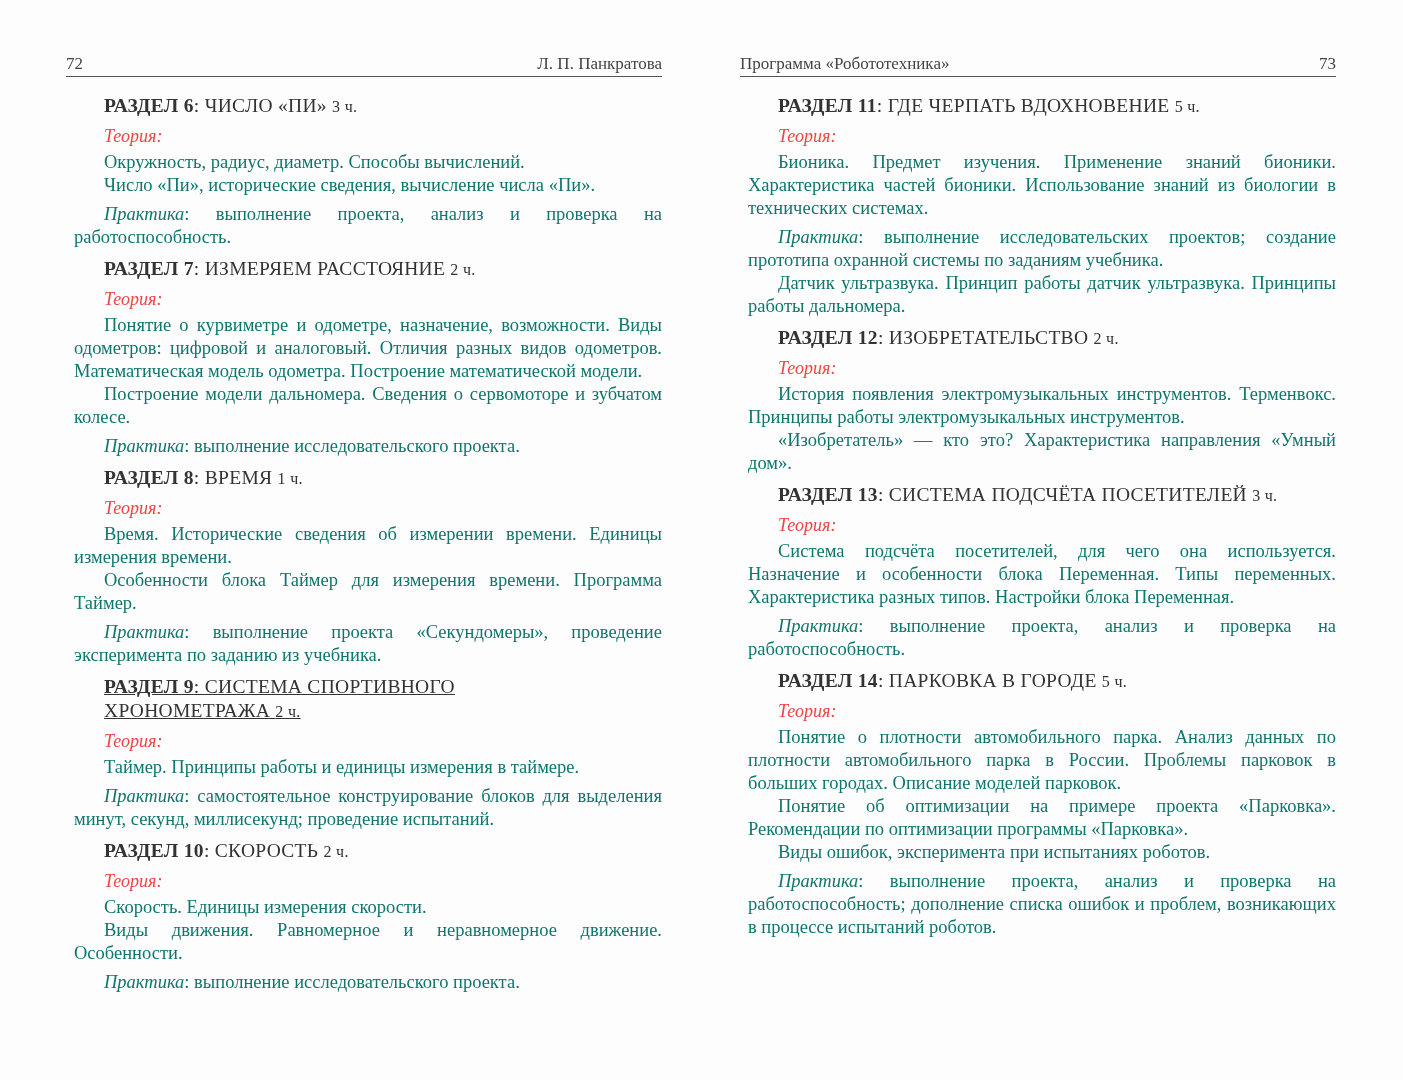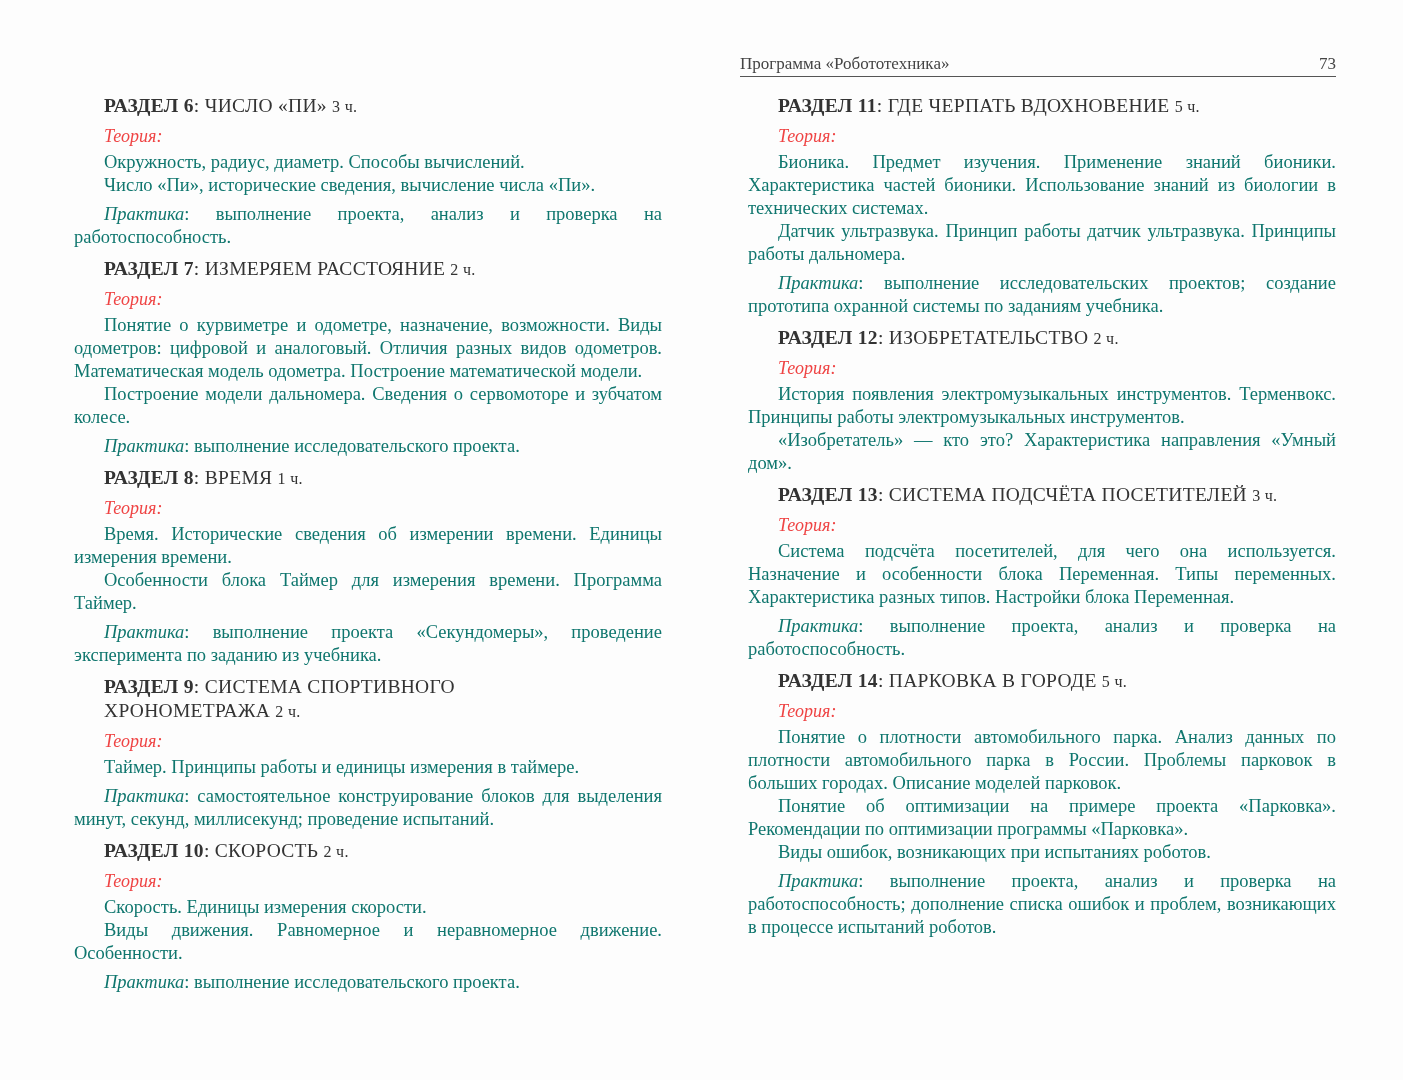--- a/index.html
+++ b/index.html
@@ -21,39 +21,43 @@
     padding-bottom: 2px;
   }
   .content { position: absolute; top: 86px; left: 8px; right: 0; }
   .section-title {
     font-family: "Liberation Serif", serif;
     font-size: 19.5px; letter-spacing: 0.3px; color: #333;
     margin: 8px 0 6px 30px; line-height: 24px;
   }
   .section-title .num { font-weight: bold; }
   .section-title .hours { font-size: 16px; }
-  .section-title.wrap { margin-right: 150px; }
+  .section-title.wrap { margin-right: 150px; text-decoration: underline; }
   .label-theory {
     font-family: "Liberation Serif", serif; font-style: italic;
     font-size: 18px; margin: 0 0 4px 30px; line-height: 22px; color: #ef4444;
   }
   .para {
     font-family: "Liberation Serif", serif;
     font-size: 18.5px; line-height: 23px; text-align: justify;
     text-indent: 30px; margin: 0; color: #0f766e;
   }
   .para.practice { margin-top: 6px; }
   .para.practice .lbl { font-style: italic; }
   .block { margin-bottom: 8px; }
 </style>
 </head>
 <body>
 
 <div class="spread">
   <div class="page left">
+    <div class="running-head">
+      <span>72</span>
+      <span>Л. П. Панкратова</span>
+    </div>
     <div class="content">
         <div class="block">
           <div class="section-title"><span class="num">РАЗДЕЛ 6</span><span>: ЧИСЛО «ПИ» </span><span class="hours">3 ч.</span></div>
           <div class="label-theory">Теория:</div>
           <p class="para">Окружность, радиус, диаметр. Способы вычислений.</p>
           <p class="para">Число «Пи», исторические сведения, вычисление числа «Пи».</p>
           <p class="para practice"><span class="lbl">Практика</span><span>: выполнение проекта, анализ и проверка на работоспособность.</span></p>
         </div>
         <div class="block">
           <div class="section-title"><span class="num">РАЗДЕЛ 7</span><span>: ИЗМЕРЯЕМ РАССТОЯНИЕ </span><span class="hours">2 ч.</span></div>
@@ -88,38 +92,38 @@
   <div class="page right">
     <div class="running-head">
       <span>Программа «Робототехника»</span>
       <span>73</span>
     </div>
     <div class="content">
         <div class="block">
           <div class="section-title"><span class="num">РАЗДЕЛ 11</span><span>: ГДЕ ЧЕРПАТЬ ВДОХНОВЕНИЕ </span><span class="hours">5 ч.</span></div>
           <div class="label-theory">Теория:</div>
           <p class="para">Бионика. Предмет изучения. Применение знаний бионики. Характеристика частей бионики. Использование знаний из биологии в технических системах.</p>
+          <p class="para practice"><span class="lbl">Практика</span><span>: выполнение исследовательских проектов; создание прототипа охранной системы по заданиям учебника.</span></p>
           <p class="para">Датчик ультразвука. Принцип работы датчик ультразвука. Принципы работы дальномера.</p>
-          <p class="para practice"><span class="lbl">Практика</span><span>: выполнение исследовательских проектов; создание прототипа охранной системы по заданиям учебника.</span></p>
         </div>
         <div class="block">
           <div class="section-title"><span class="num">РАЗДЕЛ 12</span><span>: ИЗОБРЕТАТЕЛЬСТВО </span><span class="hours">2 ч.</span></div>
           <div class="label-theory">Теория:</div>
           <p class="para">История появления электромузыкальных инструментов. Терменвокс. Принципы работы электромузыкальных инструментов.</p>
           <p class="para">«Изобретатель» — кто это? Характеристика направления «Умный дом».</p>
         </div>
         <div class="block">
           <div class="section-title"><span class="num">РАЗДЕЛ 13</span><span>: СИСТЕМА ПОДСЧЁТА ПОСЕТИТЕЛЕЙ </span><span class="hours">3 ч.</span></div>
           <div class="label-theory">Теория:</div>
           <p class="para">Система подсчёта посетителей, для чего она используется. Назначение и особенности блока Переменная. Типы переменных. Характеристика разных типов. Настройки блока Переменная.</p>
           <p class="para practice"><span class="lbl">Практика</span><span>: выполнение проекта, анализ и проверка на работоспособность.</span></p>
         </div>
         <div class="block">
           <div class="section-title"><span class="num">РАЗДЕЛ 14</span><span>: ПАРКОВКА В ГОРОДЕ </span><span class="hours">5 ч.</span></div>
           <div class="label-theory">Теория:</div>
           <p class="para">Понятие о плотности автомобильного парка. Анализ данных по плотности автомобильного парка в России. Проблемы парковок в больших городах. Описание моделей парковок.</p>
           <p class="para">Понятие об оптимизации на примере проекта «Парковка». Рекомендации по оптимизации программы «Парковка».</p>
-          <p class="para">Виды ошибок, возникающих при испытаниях роботов.</p>
+          <p class="para">Виды ошибок, эксперимента при испытаниях роботов.</p>
           <p class="para practice"><span class="lbl">Практика</span><span>: выполнение проекта, анализ и проверка на работоспособность; дополнение списка ошибок и проблем, возникающих в процессе испытаний роботов.</span></p>
         </div>
       </div>
   </div>
 </div>
 
 </body></html>

